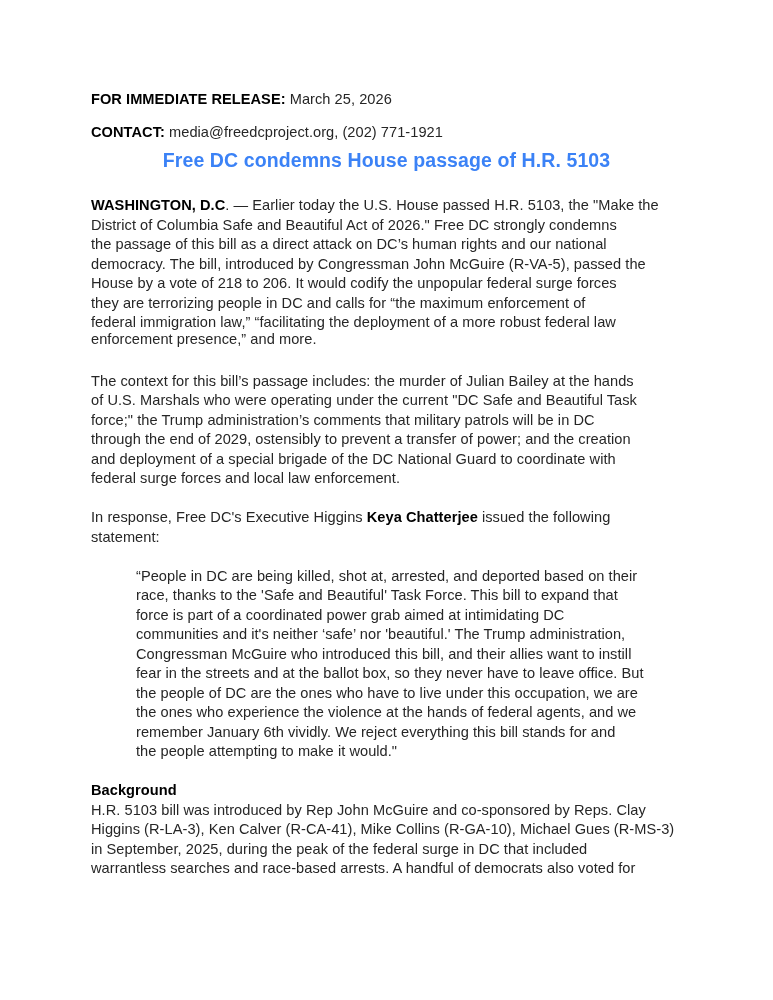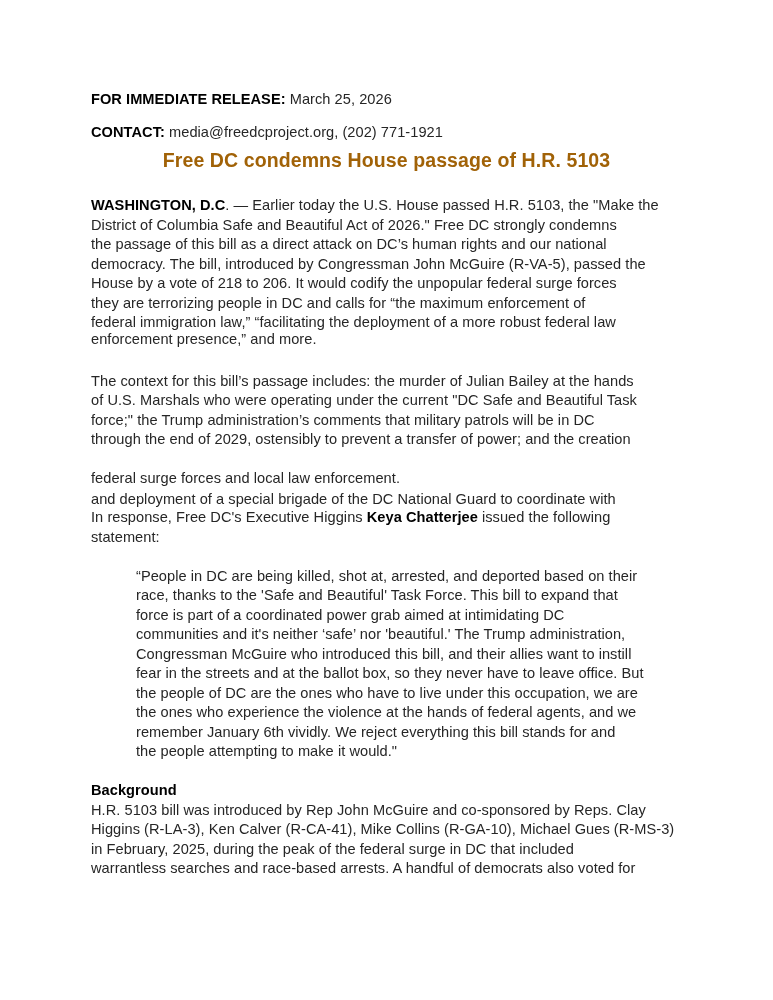--- a/index.html
+++ b/index.html
@@ -10,21 +10,21 @@
   }
   .page { position: absolute; left: 0; top: 0; width: 773px; height: 1000px; background: #fff; }
   .line {
     position: absolute; left: 91px; white-space: nowrap;
     font-size: 14.6px; line-height: 19.5px; letter-spacing: 0.05px; color: #262626;
   }
   .quote .line { left: 136px; }
   b, .bold { font-weight: bold; color: #000000; }
   .title {
     position: absolute; left: 0; width: 773px; top: 149px; text-align: center;
-    font-size: 19.5px; font-weight: bold; color: #a16207; letter-spacing: 0.1px;
+    font-size: 19.5px; font-weight: bold; color: #3b82f6; letter-spacing: 0.1px;
   }
   .block { position: absolute; left: 0; top: 0; }
 </style>
 </head>
 <body>
 
 <div class="page">
 
   <div class="line" style="top:90px;">
     <b>FOR IMMEDIATE RELEASE:</b>
@@ -46,21 +46,21 @@
     <div class="line" style="top:294px;">they are terrorizing people in DC and calls for “the maximum enforcement of</div>
     <div class="line" style="top:313px;">federal immigration law,” “facilitating the deployment of a more robust federal law</div>
     <div class="line" style="top:330px;">enforcement presence,” and more.</div>
   </div>
 
   <div class="block">
     <div class="line" style="top:372px;">The context for this bill’s passage includes: the murder of Julian Bailey at the hands</div>
     <div class="line" style="top:391px;">of U.S. Marshals who were operating under the current "DC Safe and Beautiful Task</div>
     <div class="line" style="top:411px;">force;" the Trump administration’s comments that military patrols will be in DC</div>
     <div class="line" style="top:430px;">through the end of 2029, ostensibly to prevent a transfer of power; and the creation</div>
-    <div class="line" style="top:450px;margin-top:40px;">and deployment of a special brigade of the DC National Guard to coordinate with</div>
+    <div class="line" style="top:450px;">and deployment of a special brigade of the DC National Guard to coordinate with</div>
     <div class="line" style="top:469px;">federal surge forces and local law enforcement.</div>
   </div>
 
   <div class="block">
     <div class="line" style="top:508px;"><span>In response, Free DC's Executive Higgins </span><b>Keya Chatterjee</b><span> issued the following</span></div>
     <div class="line" style="top:528px;">statement:</div>
   </div>
 
   <div class="block quote">
     <div class="line" style="top:567px;">“People in DC are being killed, shot at, arrested, and deported based on their</div>
@@ -72,17 +72,17 @@
     <div class="line" style="top:684px;">the people of DC are the ones who have to live under this occupation, we are</div>
     <div class="line" style="top:703px;">the ones who experience the violence at the hands of federal agents, and we</div>
     <div class="line" style="top:723px;">remember January 6th vividly. We reject everything this bill stands for and</div>
     <div class="line" style="top:742px;">the people attempting to make it would."</div>
   </div>
 
   <div class="block">
     <div class="line bold" style="top:781px;">Background</div>
     <div class="line" style="top:801px;">H.R. 5103 bill was introduced by Rep John McGuire and co-sponsored by Reps. Clay</div>
     <div class="line" style="top:820px;">Higgins (R-LA-3), Ken Calver (R-CA-41), Mike Collins (R-GA-10), Michael Gues (R-MS-3)</div>
-    <div class="line" style="top:840px;">in February, 2025, during the peak of the federal surge in DC that included</div>
+    <div class="line" style="top:840px;">in September, 2025, during the peak of the federal surge in DC that included</div>
     <div class="line" style="top:859px;">warrantless searches and race-based arrests. A handful of democrats also voted for</div>
   </div>
 
 </div>
 
 </body></html>

